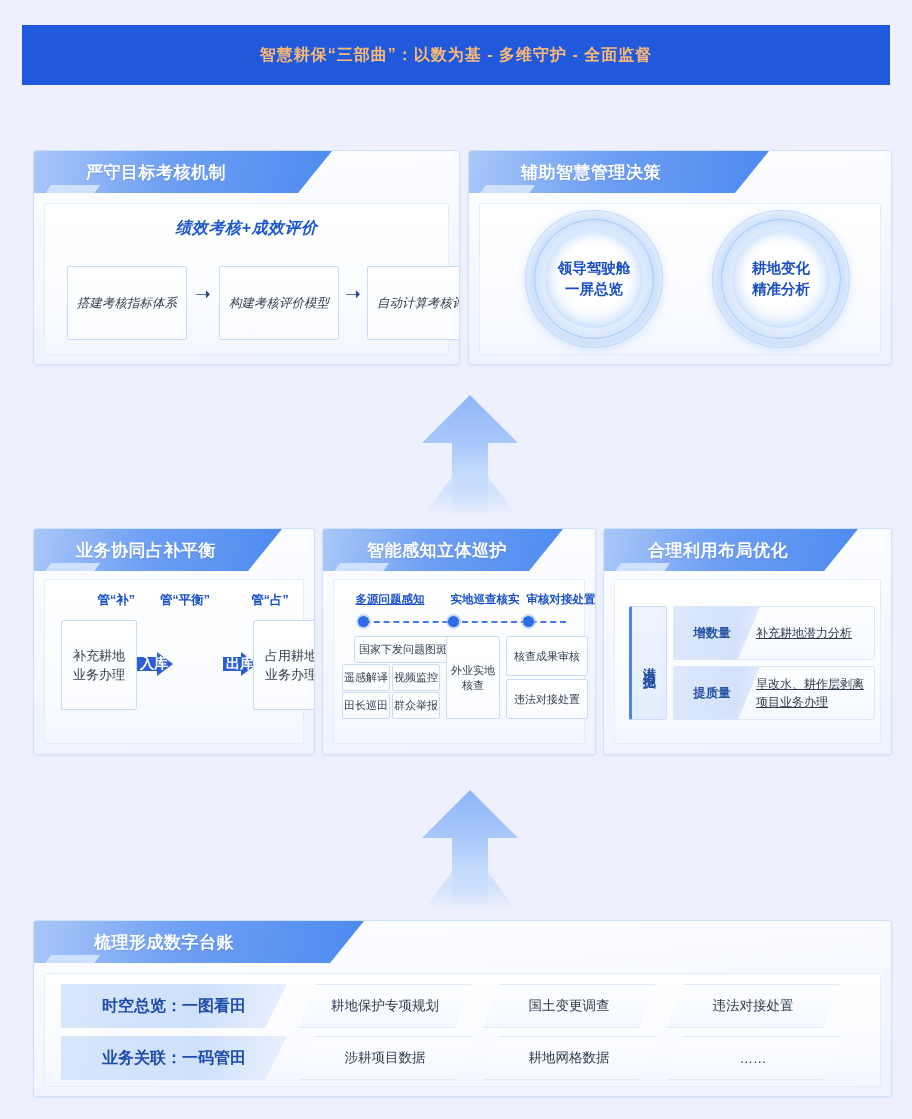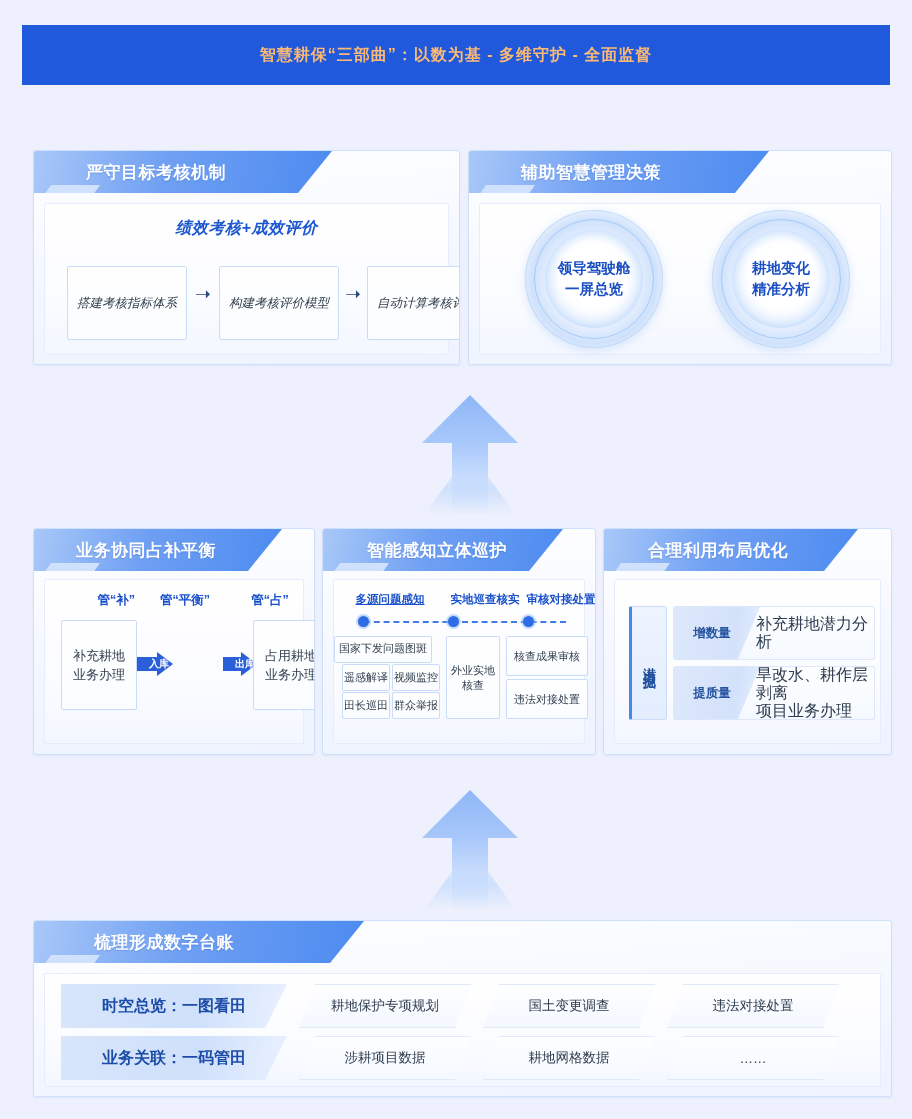--- a/index.html
+++ b/index.html
@@ -134,41 +134,41 @@
   #pc0{left:16px;top:40px;width:74px;height:88px;}
   #pc1{left:126px;top:40px;width:52px;height:88px;}
   #pc2{left:208px;top:40px;width:74px;height:88px;}
   .fat-arrow{
     position:absolute;height:24px;top:72px;
     background:#2a5fd8;
     display:flex;align-items:center;
     -webkit-clip-path:polygon(0 5px,calc(100% - 16px) 5px,calc(100% - 16px) 0,100% 50%,calc(100% - 16px) 100%,calc(100% - 16px) calc(100% - 5px),0 calc(100% - 5px));
     clip-path:polygon(0 5px,calc(100% - 16px) 5px,calc(100% - 16px) 0,100% 50%,calc(100% - 16px) 100%,calc(100% - 16px) calc(100% - 5px),0 calc(100% - 5px));
   }
-  .fat-arrow span{color:#fff;font-size:10px;font-weight:bold;padding-left:12px;white-space:nowrap;}
+  .fat-arrow span{color:#fff;font-size:14px;font-weight:bold;padding-left:3px;white-space:nowrap;}
   #fa0{left:92px;width:36px;}#fa1{left:178px;width:34px;}
   
   #cardD{left:322px;top:528px;width:272px;height:225px;}
   #cardD .card-head .bg{width:240px;}
   #cardD .card-head .ttl{left:44px;}
   #cardD .inner{top:50px;height:163px;}
   #cardD .colhdr{top:12px;font-size:11.5px;}
   #dh0{left:8px;width:96px;text-decoration:underline;}#dh1{left:108px;width:86px;}#dh2{left:190px;width:74px;}
   .timeline{position:absolute;left:24px;top:36px;width:214px;height:12px;}
   .timeline .ln{
     position:absolute;left:6px;top:5px;width:202px;height:0;
     border-top:2px dashed #3f7ae8;
   }
   .timeline .dot{
     position:absolute;top:0;width:11px;height:11px;border-radius:50%;
     background:#2d6ce4;box-shadow:0 0 0 2px rgba(150,190,245,.55);
   }
   #td0{left:0;}#td1{left:90px;}#td2{left:165px;}
   #cardD .pbox{font-size:11px;line-height:15px;}
-  #pd0{left:0;top:56px;width:96px;height:25px;font-family:Liberation Mono, monospace;}
+  #pd0{left:20px;top:56px;width:96px;height:25px;}
   #pd1{left:8px;top:84px;width:46px;height:25px;}
   #pd2{left:58px;top:84px;width:46px;height:25px;}
   #pd3{left:8px;top:112px;width:46px;height:25px;}
   #pd4{left:58px;top:112px;width:46px;height:25px;}
   #pd5{left:112px;top:56px;width:52px;height:81px;}
   #pd6{left:172px;top:56px;width:80px;height:38px;}
   #pd7{left:172px;top:99px;width:80px;height:38px;}
   
   #cardE{left:603px;top:528px;width:287px;height:225px;}
   #cardE .card-head .bg{width:254px;}
@@ -188,21 +188,21 @@
     border:1px solid #dbe8fb;border-radius:2px;overflow:hidden;
     display:flex;align-items:center;
   }
   .erow .seg{
     position:absolute;left:0;top:0;height:100%;width:86px;
     background:linear-gradient(100deg,#dde8fb 0%,#d3e1fa 70%,#e7f0ff 100%);
     -webkit-clip-path:polygon(0 0,100% 0,calc(100% - 22px) 100%,0 100%);
     clip-path:polygon(0 0,100% 0,calc(100% - 22px) 100%,0 100%);
   }
   .erow .k{position:relative;z-index:2;width:76px;text-align:center;color:#24539f;font-size:12.5px;font-weight:bold;}
-  .erow .v{position:relative;z-index:2;flex:1;padding-left:6px;color:#2d3b4d;font-size:16px;line-height:18px;}
+  .erow .v{position:relative;z-index:2;flex:1;padding-left:6px;color:#2d3b4d;font-size:12px;line-height:18px;text-decoration:underline;}
   #er0{top:26px;}#er1{top:86px;}
   
   #cardF{left:33px;top:920px;width:857px;height:175px;}
   #cardF .card-head .bg{width:330px;}
   #cardF .card-head .ttl{left:60px;}
   #cardF .inner{top:52px;height:112px;}
   .frow{position:absolute;left:16px;width:810px;height:44px;display:flex;align-items:center;}
   #fr0{top:10px;}#fr1{top:62px;}
   .ftag{
     width:226px;height:44px;

